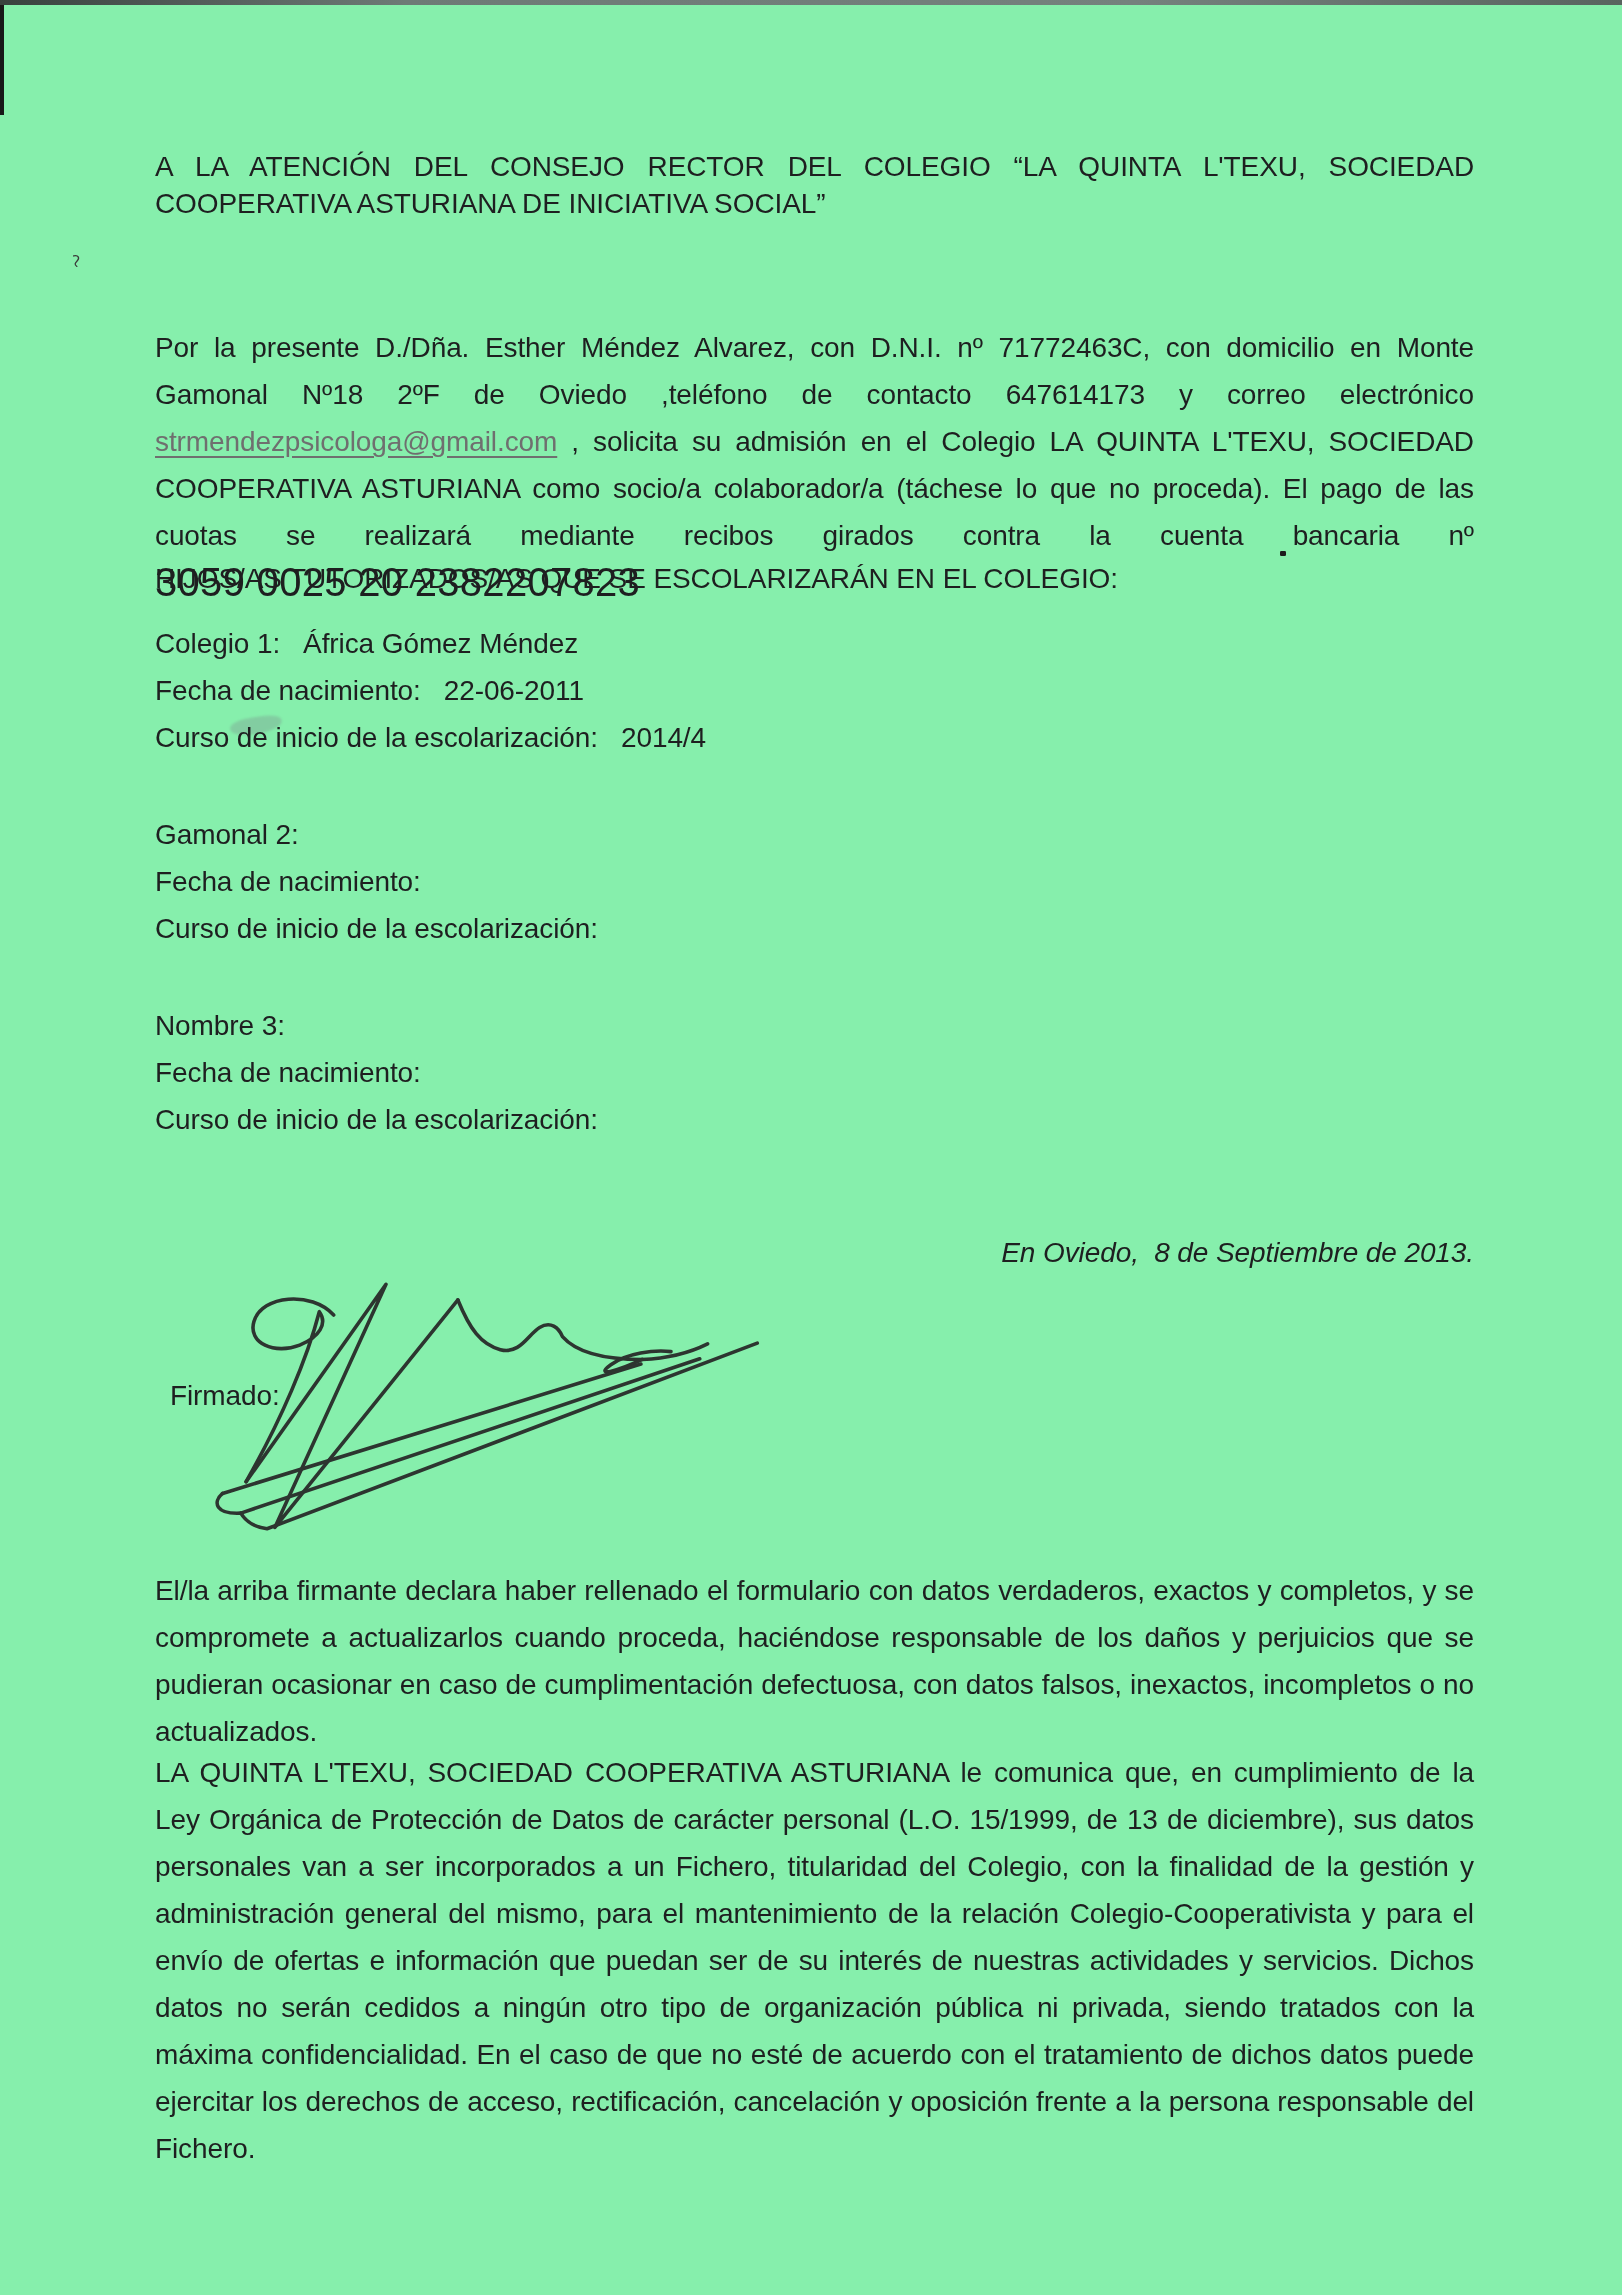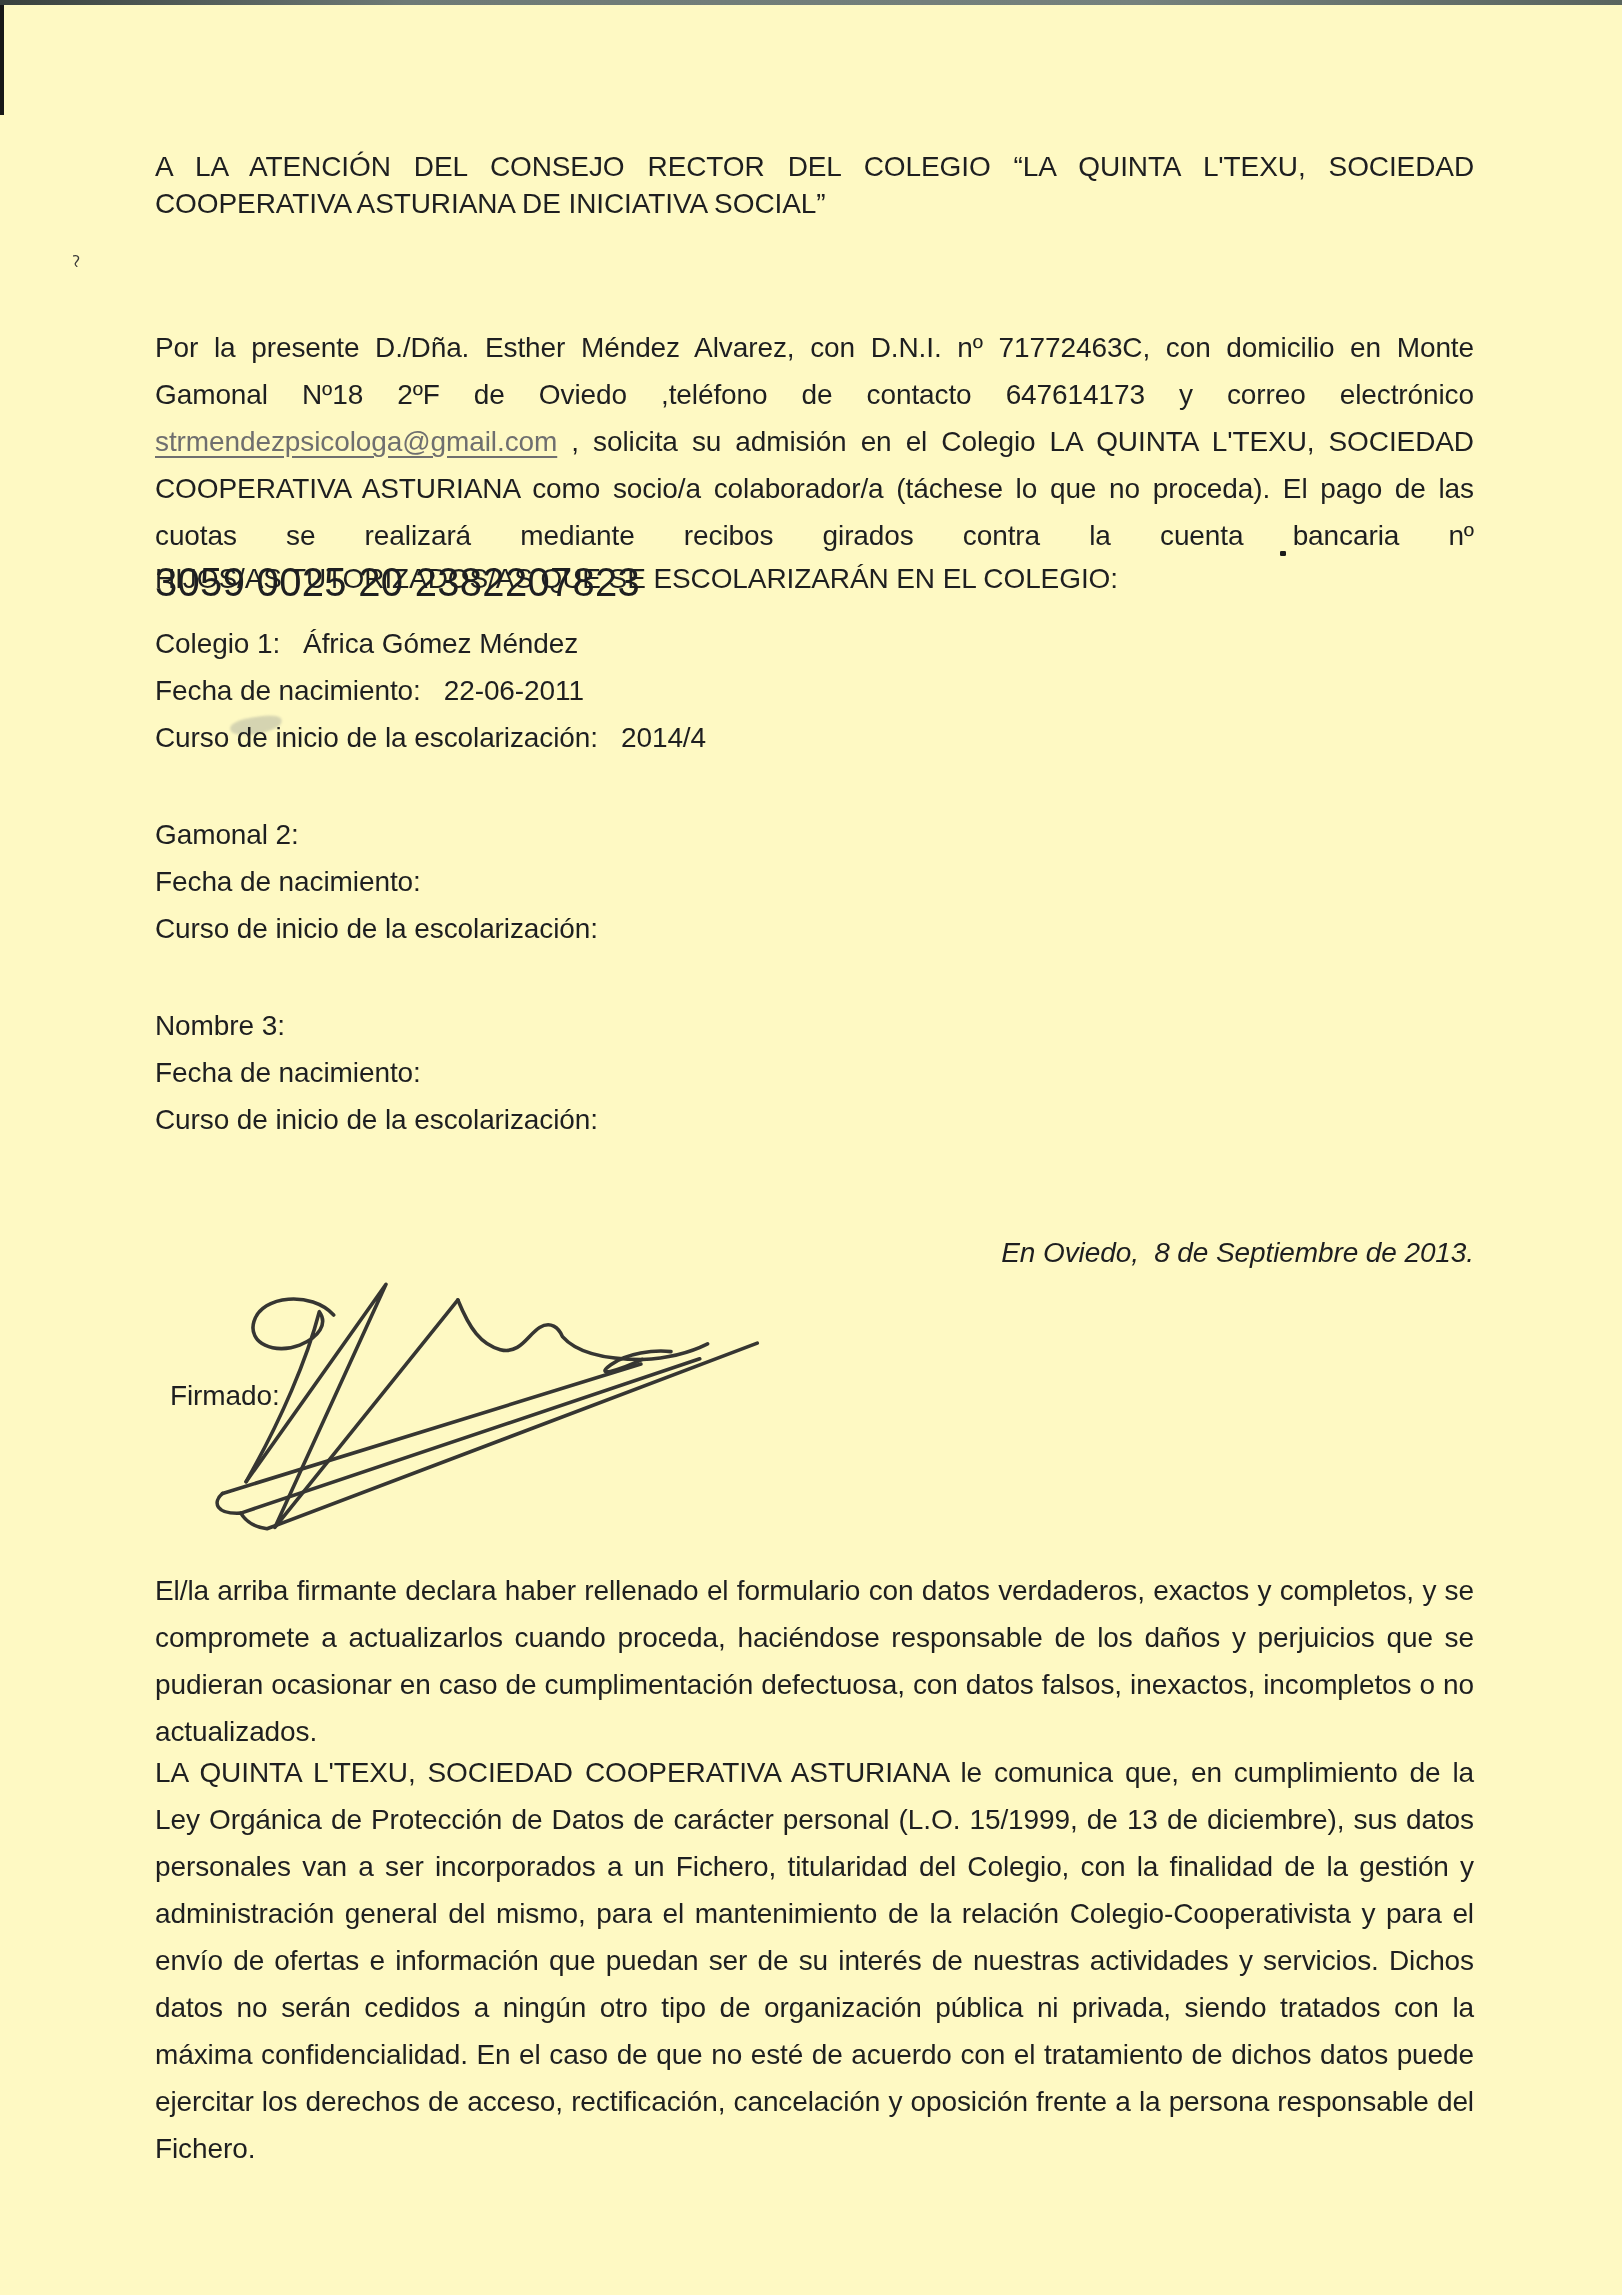--- a/index.html
+++ b/index.html
@@ -1,21 +1,21 @@
 <!DOCTYPE html>
 <html lang="es" style="font-size:10.5px"><head>
 <meta charset="utf-8">
 <title>Solicitud de admisión</title>
 <style>
   html,body{margin:0;padding:0;background:#c9ced2;}
   .page{
     position:relative;
     width:1623px;
     height:2295px;
-    background:#fef9c3;
+    background:#86efac;
     font-family:"Liberation Sans", sans-serif;
     color:#1e1f20;
     overflow:hidden;
   }
   
   .edge-top{
     position:absolute;top:0;left:0;width:1623px;height:5.2px;
     background:linear-gradient(90deg,#39413e,#6e7a76 25%,#75817d 70%,#59645f);
   }
   .edge-left{

